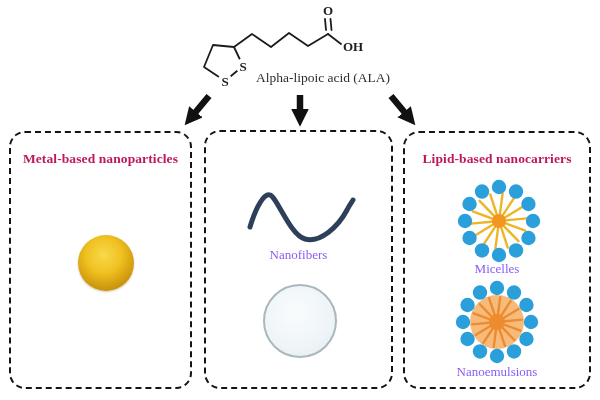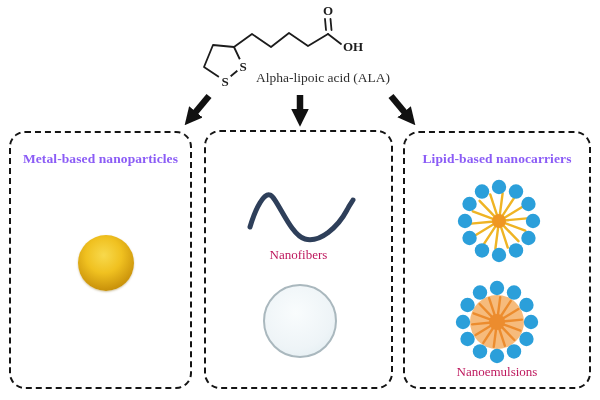--- a/index.html
+++ b/index.html
@@ -7,25 +7,25 @@
     position:relative;width:600px;height:400px;background:#ffffff;
     font-family:"Liberation Serif","DejaVu Serif",serif;overflow:hidden;
   }
   .mol-svg{position:absolute;left:0;top:0;width:600px;height:132px;}
   .panel{
     position:absolute;border:2.2px dashed #141414;border-radius:16px;
     background:#fff;box-sizing:border-box;
   }
   .panel-title{
     position:absolute;left:0;right:0;text-align:center;
-    font-weight:bold;font-size:13.5px;color:#8b5cf6;letter-spacing:.1px;
+    font-weight:bold;font-size:13.5px;color:#be185d;letter-spacing:.1px;
   }
   .item-label{
     position:absolute;left:0;right:0;text-align:center;
-    font-size:13px;color:#be185d;
+    font-size:13px;color:#8b5cf6;
   }
   .gold-np{
     position:absolute;width:56px;height:56px;border-radius:50%;
     box-shadow:0 1px 2px rgba(120,90,0,.35);
   }
   .nanosphere{
     position:absolute;width:74px;height:74px;border-radius:50%;
     box-sizing:border-box;
   }
   .gfx-svg{position:absolute;}
@@ -106,20 +106,21 @@
         <circle cx="79" cy="45" r="7.2" fill="#2b9fda"></circle>
         <circle cx="74.44486372867092" cy="61.99999999999999" r="7.2" fill="#2b9fda"></circle>
         <circle cx="62" cy="74.44486372867092" r="7.2" fill="#2b9fda"></circle>
         <circle cx="45" cy="79" r="7.2" fill="#2b9fda"></circle>
         <circle cx="27.999999999999993" cy="74.44486372867091" r="7.2" fill="#2b9fda"></circle>
         <circle cx="15.55513627132909" cy="62.000000000000014" r="7.2" fill="#2b9fda"></circle>
         <circle cx="11" cy="45.00000000000001" r="7.2" fill="#2b9fda"></circle>
         <circle cx="15.555136271329086" cy="27.999999999999996" r="7.2" fill="#2b9fda"></circle>
         <circle cx="27.999999999999986" cy="15.555136271329097" r="7.2" fill="#2b9fda"></circle>
       </svg>
+    <div class="item-label" style="top:128px">Micelles</div>
     <svg class="gfx-svg" id="emulsion-svg" style="left:47px;top:144px" width="90" height="90" viewBox="0 0 90 90">
         <circle cx="45" cy="45" r="27" fill="#f6bb7c"></circle>
         <line x1="45.38890242785909" y1="42.025314318855635" x2="48.24085356549237" y2="20.2109526571303" stroke="#ec8c2e" stroke-width="2.4" stroke-linecap="round"></line>
         <line x1="46.64105672618708" y1="42.48863924904522" x2="58.675472718225656" y2="24.071993742043514" stroke="#ec8c2e" stroke-width="2.4" stroke-linecap="round"></line>
         <line x1="47.56817961365376" y1="43.449369975779774" x2="66.401496780448" y2="32.078083131498104" stroke="#ec8c2e" stroke-width="2.4" stroke-linecap="round"></line>
         <line x1="47.98664303198032" y1="44.71722199604038" x2="69.88869193316935" y2="42.64351663366984" stroke="#ec8c2e" stroke-width="2.4" stroke-linecap="round"></line>
         <line x1="47.81356516905016" y1="46.04108166802982" x2="68.44637640875132" y2="53.675680566915155" stroke="#ec8c2e" stroke-width="2.4" stroke-linecap="round"></line>
         <line x1="47.083226218277275" y1="47.158742347637194" x2="62.36021848564398" y2="62.9895195636433" stroke="#ec8c2e" stroke-width="2.4" stroke-linecap="round"></line>
         <line x1="45.94027876588168" y1="47.848837630057574" x2="52.835656382347295" y2="68.74031358381309" stroke="#ec8c2e" stroke-width="2.4" stroke-linecap="round"></line>
         <line x1="44.61109757214091" y1="47.974685681144365" x2="41.759146434507635" y2="69.78904734286971" stroke="#ec8c2e" stroke-width="2.4" stroke-linecap="round"></line>

